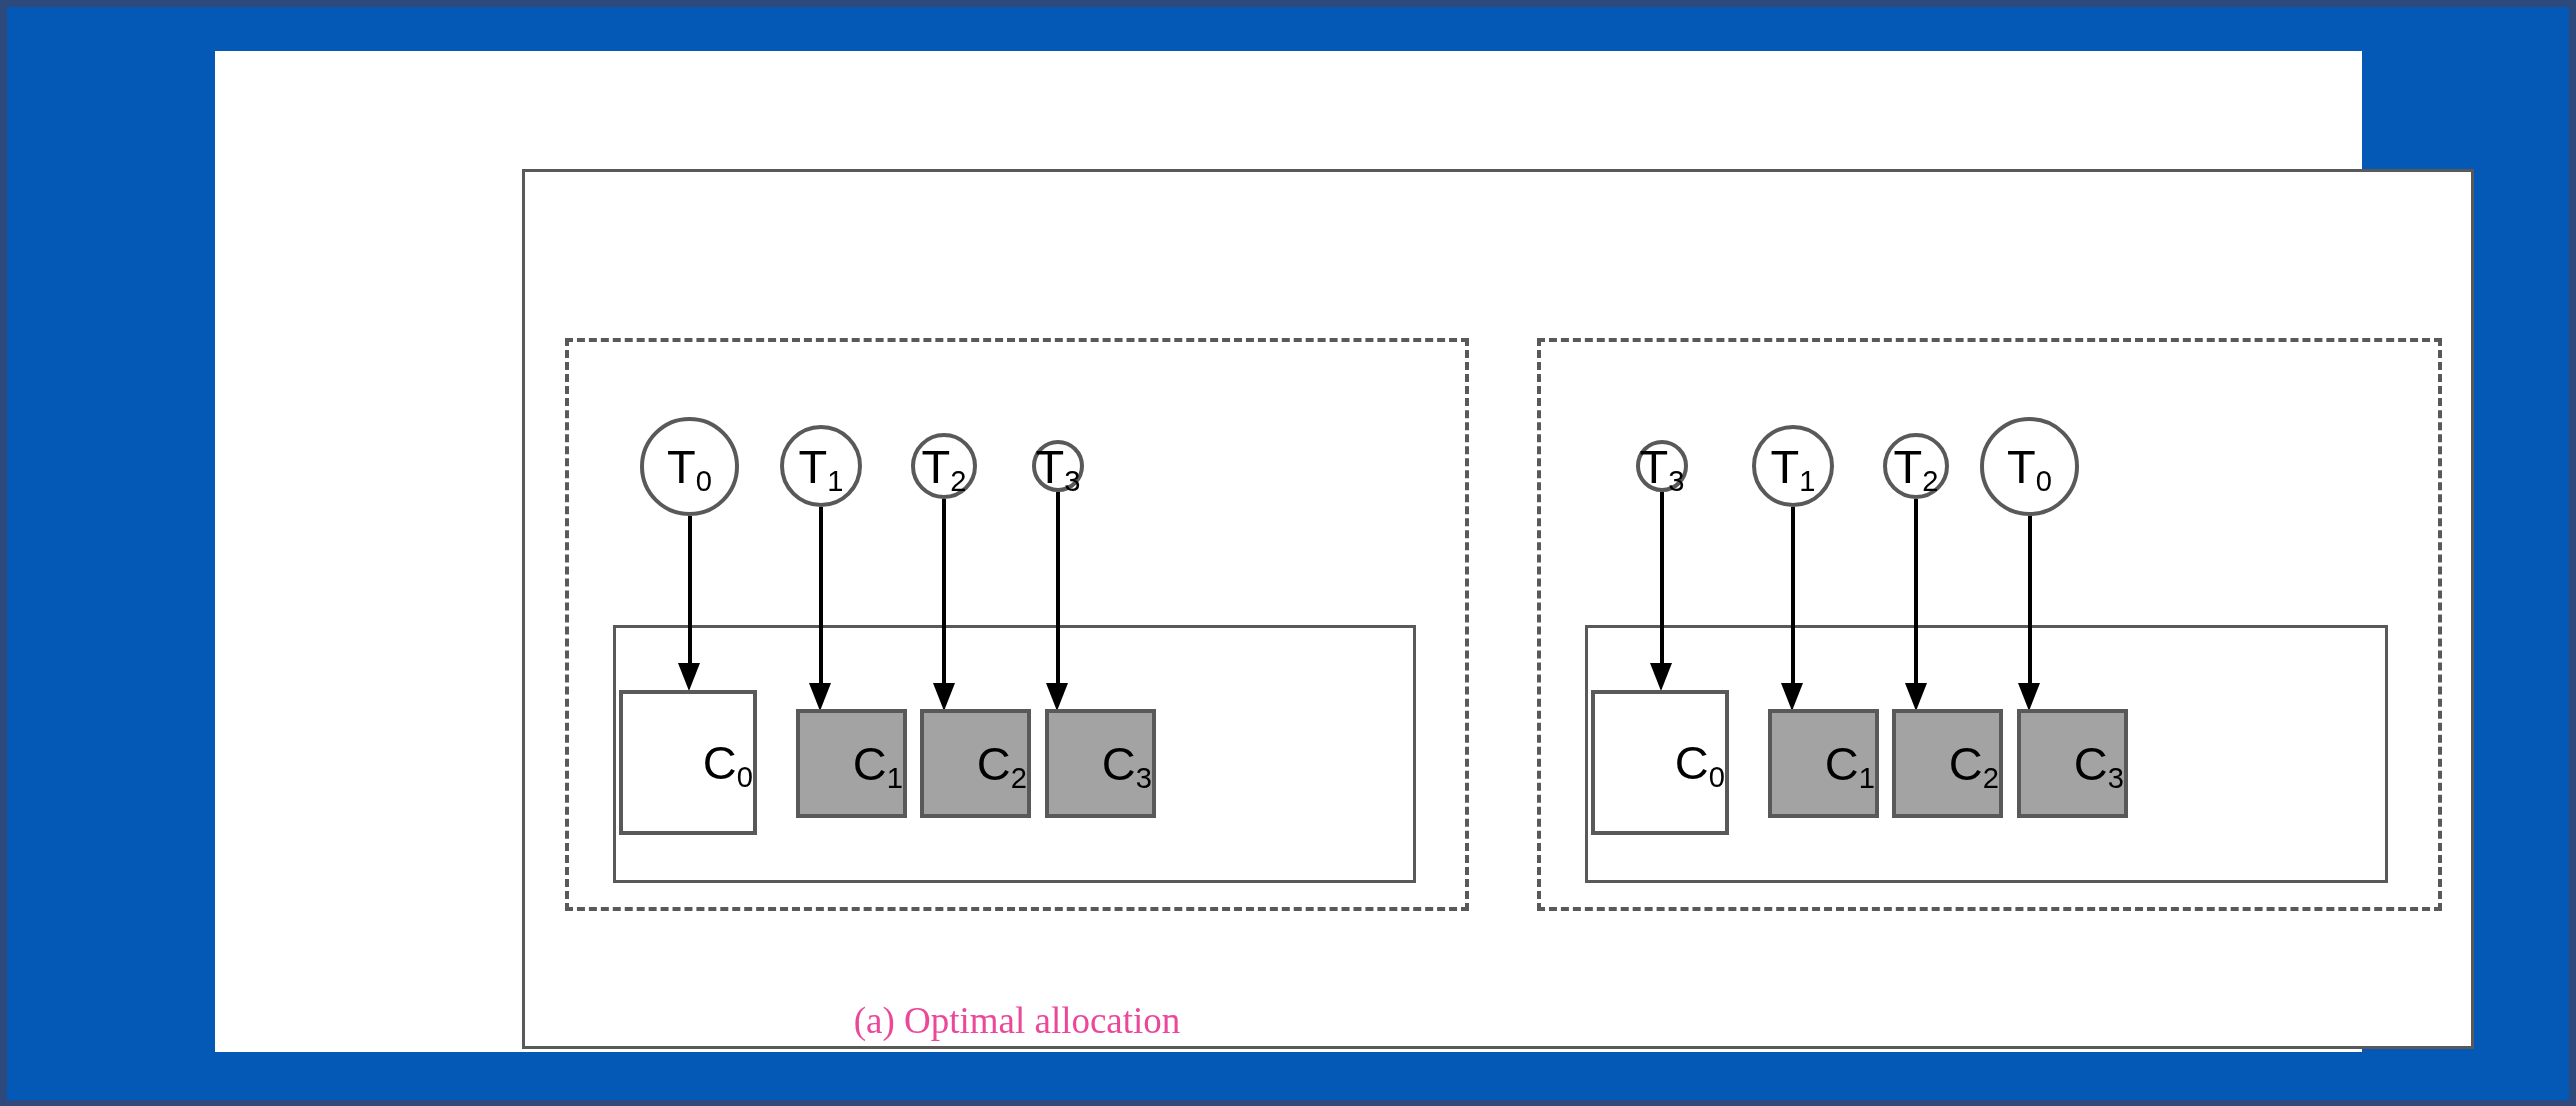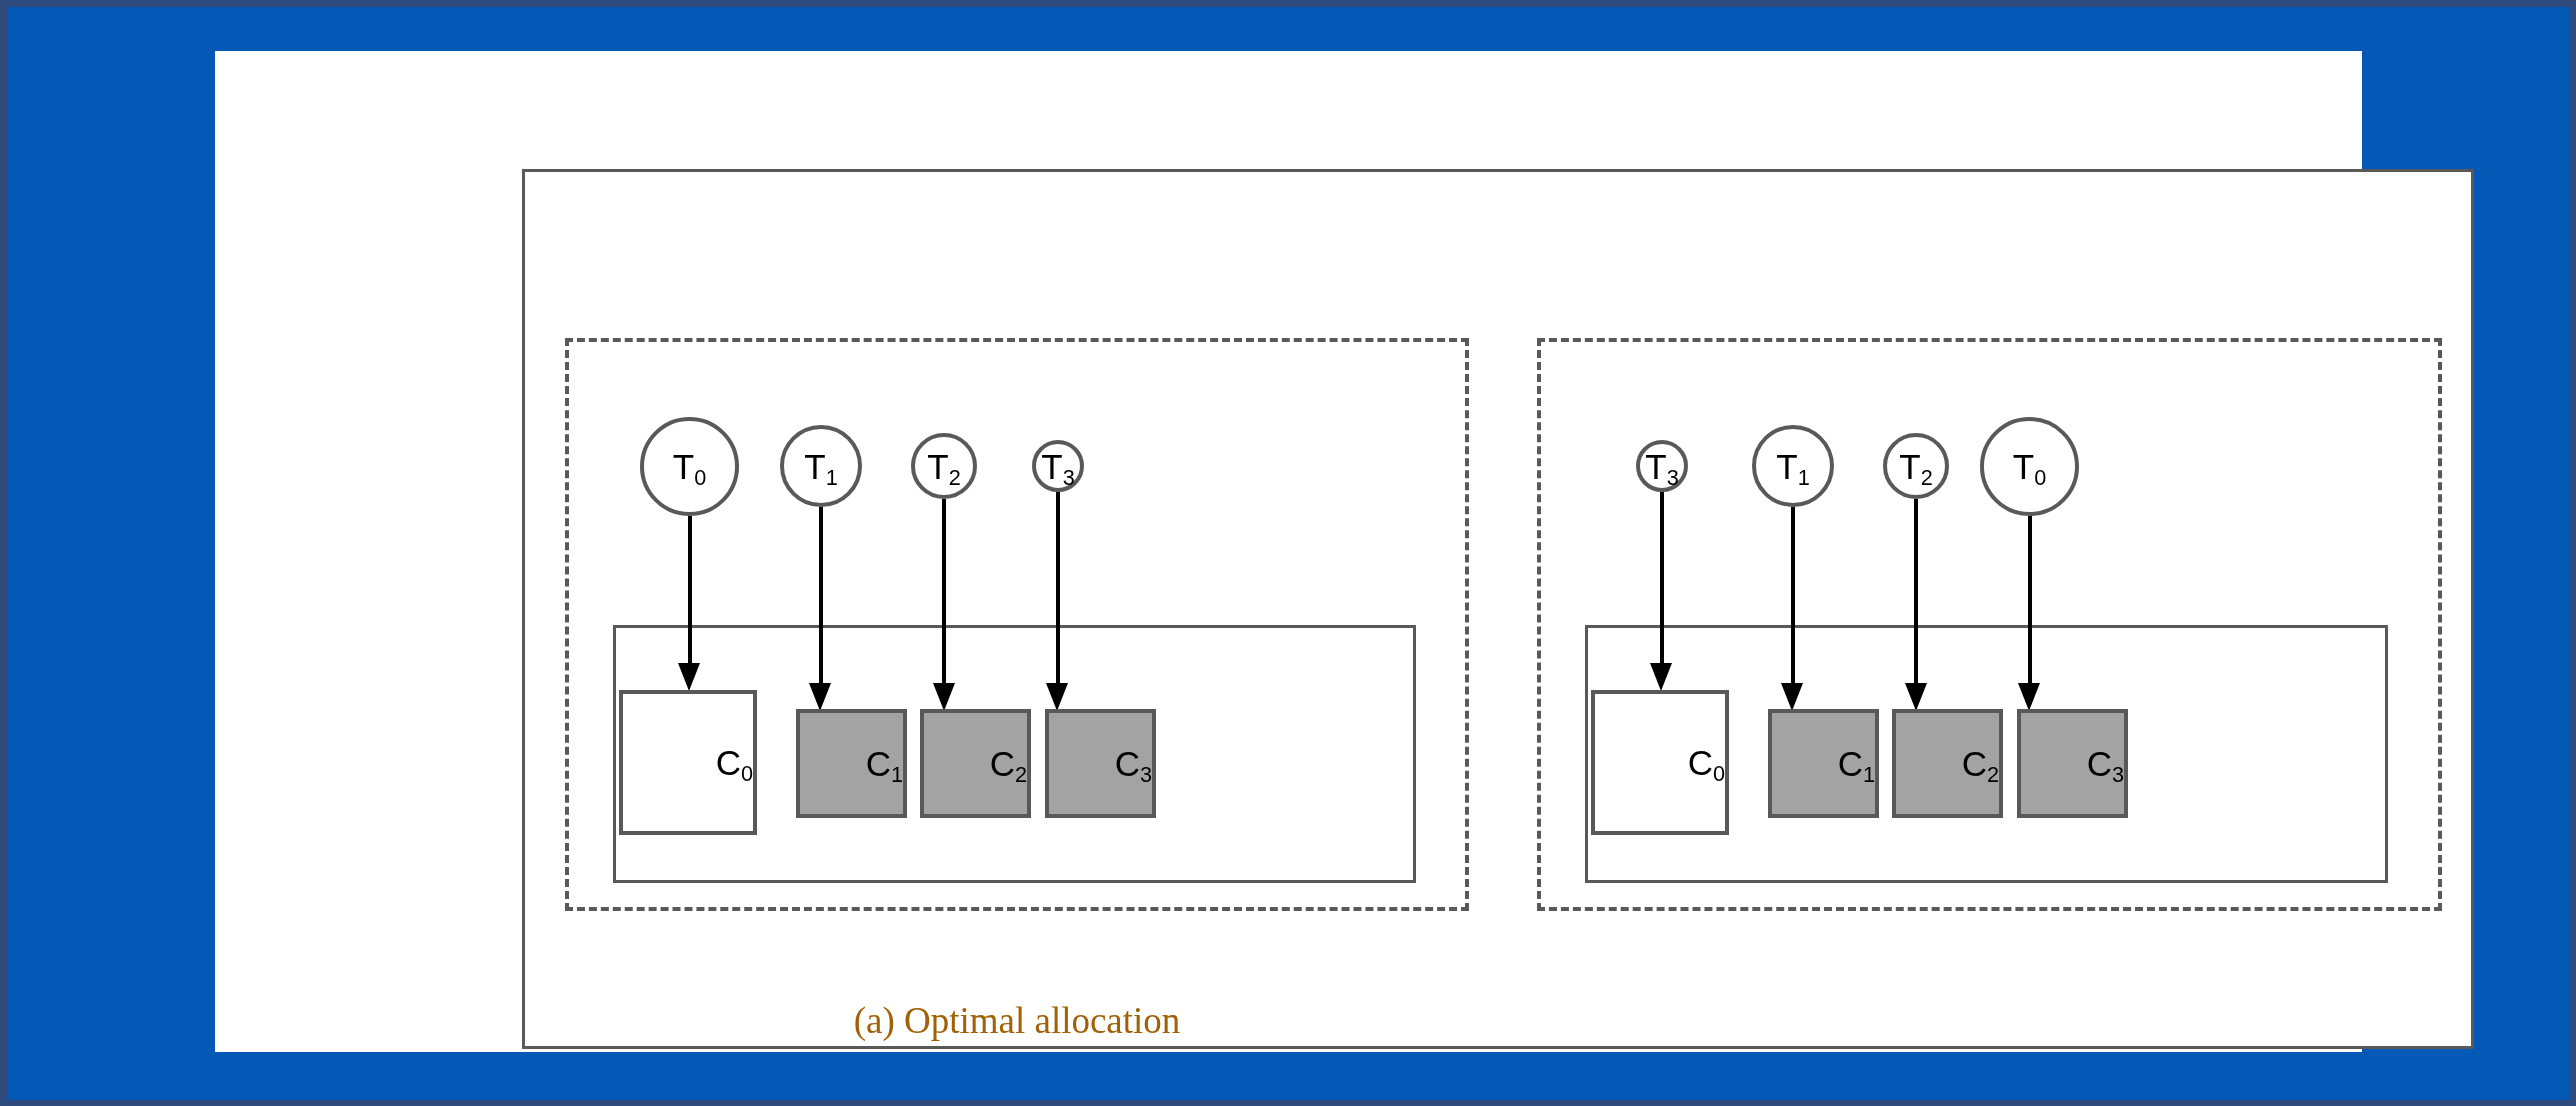--- a/index.html
+++ b/index.html
@@ -85,21 +85,21 @@
     position: absolute;
     box-sizing: border-box;
     border: 4.2px solid #595959;
     border-radius: 50%;
     background: #ffffff;
     display: flex;
     align-items: center;
     justify-content: center;
   }
   .task .lbl, .core .lbl {
-    font-size: 35px;
+    font-size: 47px;
     color: #000000;
     font-family: "Liberation Sans", sans-serif;
     line-height: 1;
     white-space: nowrap;
   }
   .lbl sub {
     font-size: 0.62em;
     vertical-align: baseline;
     position: relative;
     top: 0.28em;
@@ -131,21 +131,21 @@
     border-top: 28px solid #000000;
   }
   
   .caption {
     position: absolute;
     bottom: 8.3px;
     width: 100%;
     text-align: center;
     font-family: "Liberation Serif", serif;
     font-size: 37px;
-    color: #a16207;
+    color: #ec4899;
   }
 </style>
 </head>
 <body>
 
 <div id="slide-root">
   <div id="outer-frame"></div>
   <div id="blue-canvas"></div>
   <div id="white-page">
 

